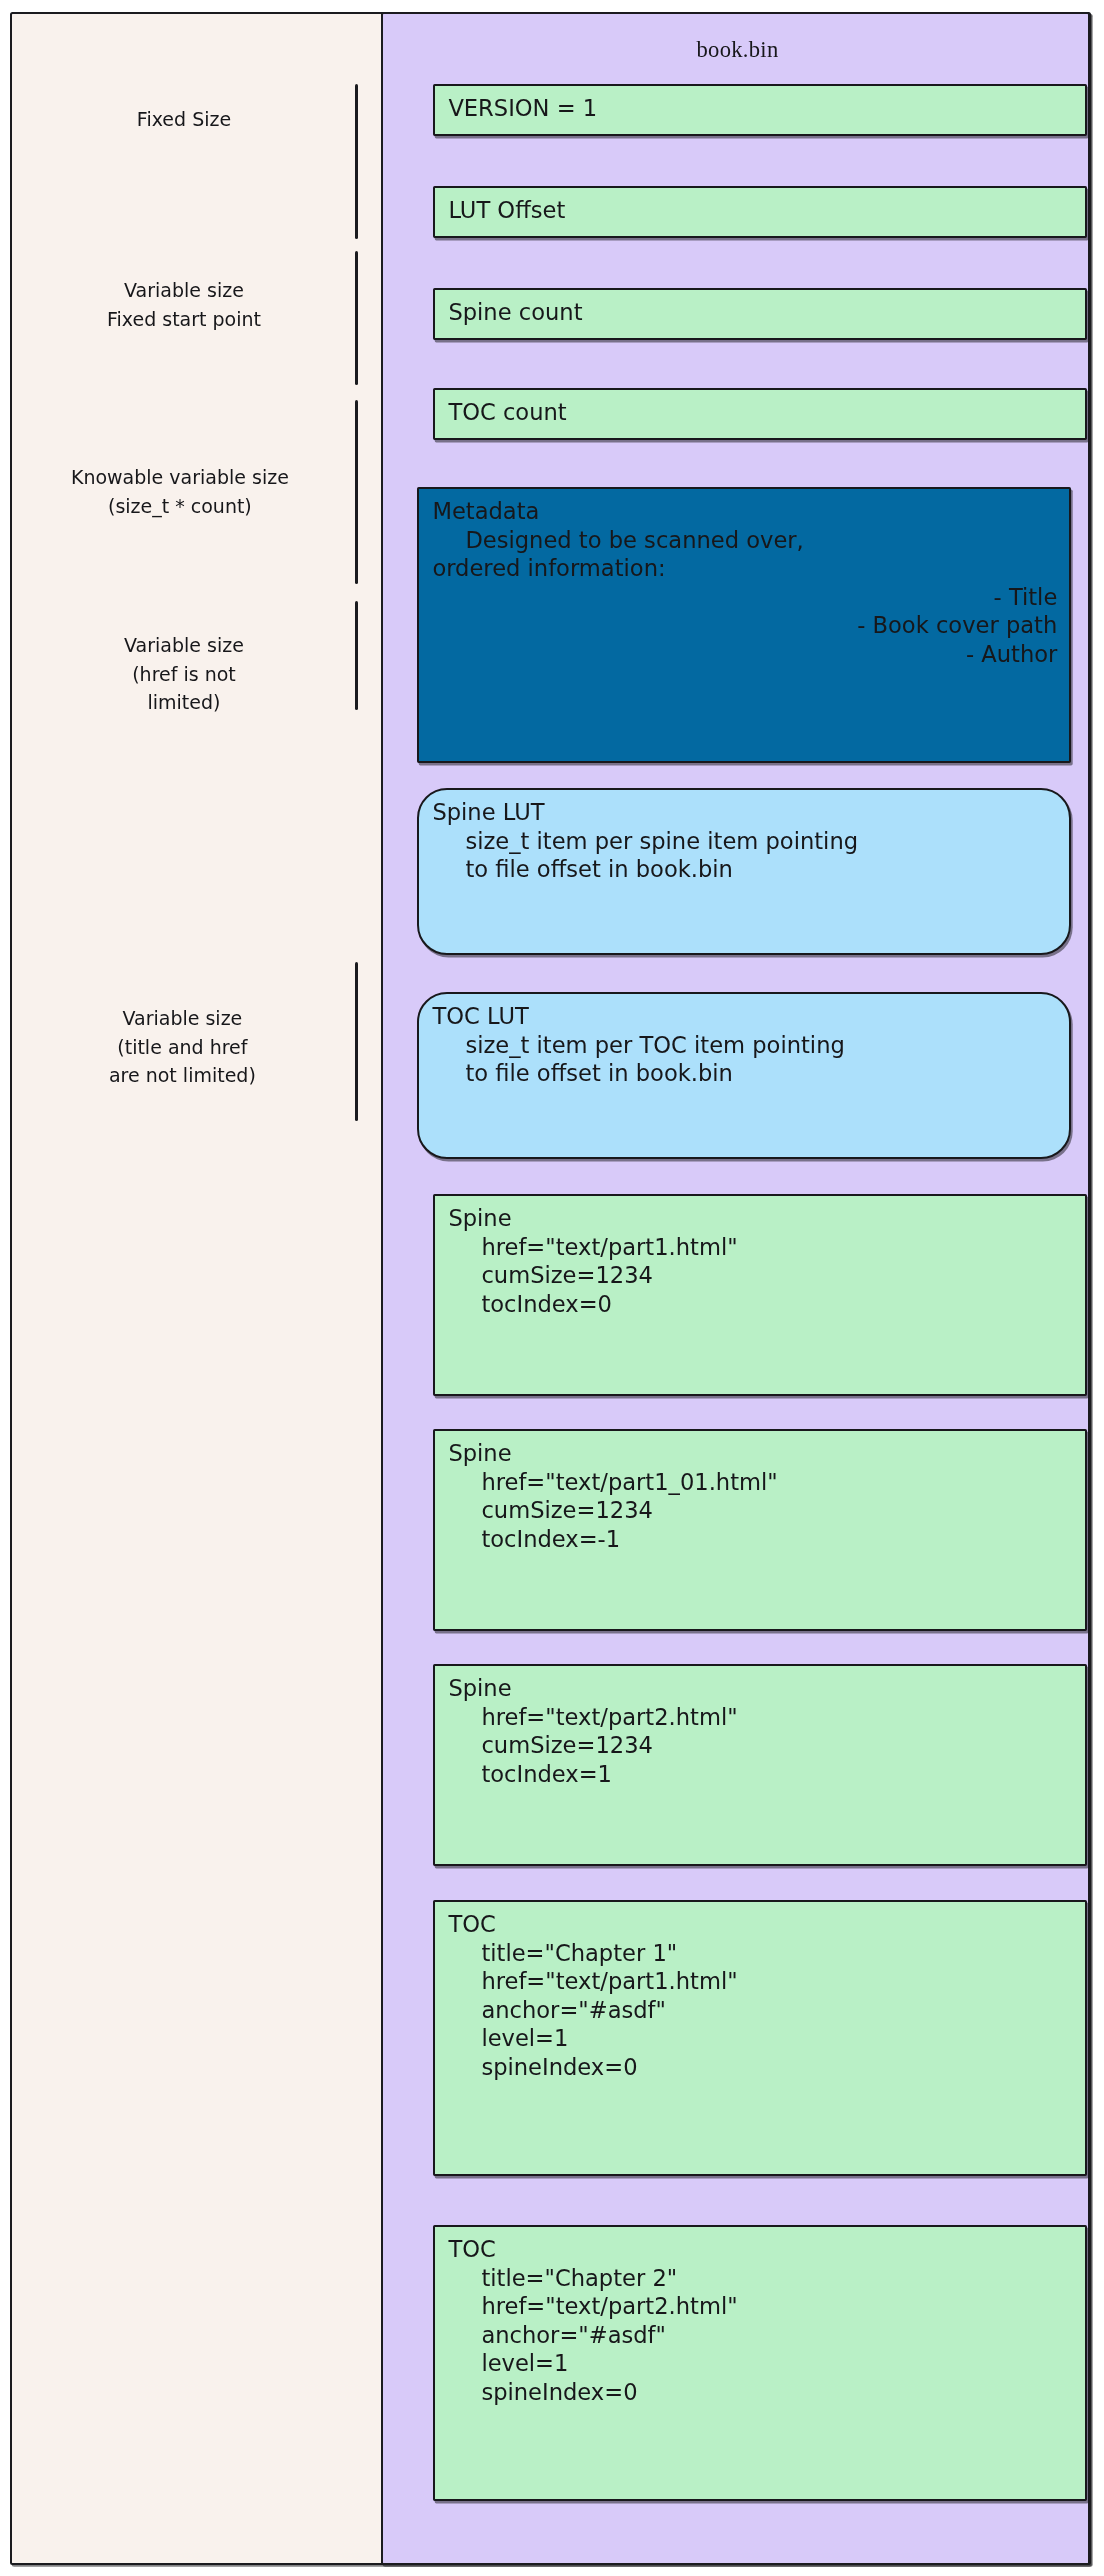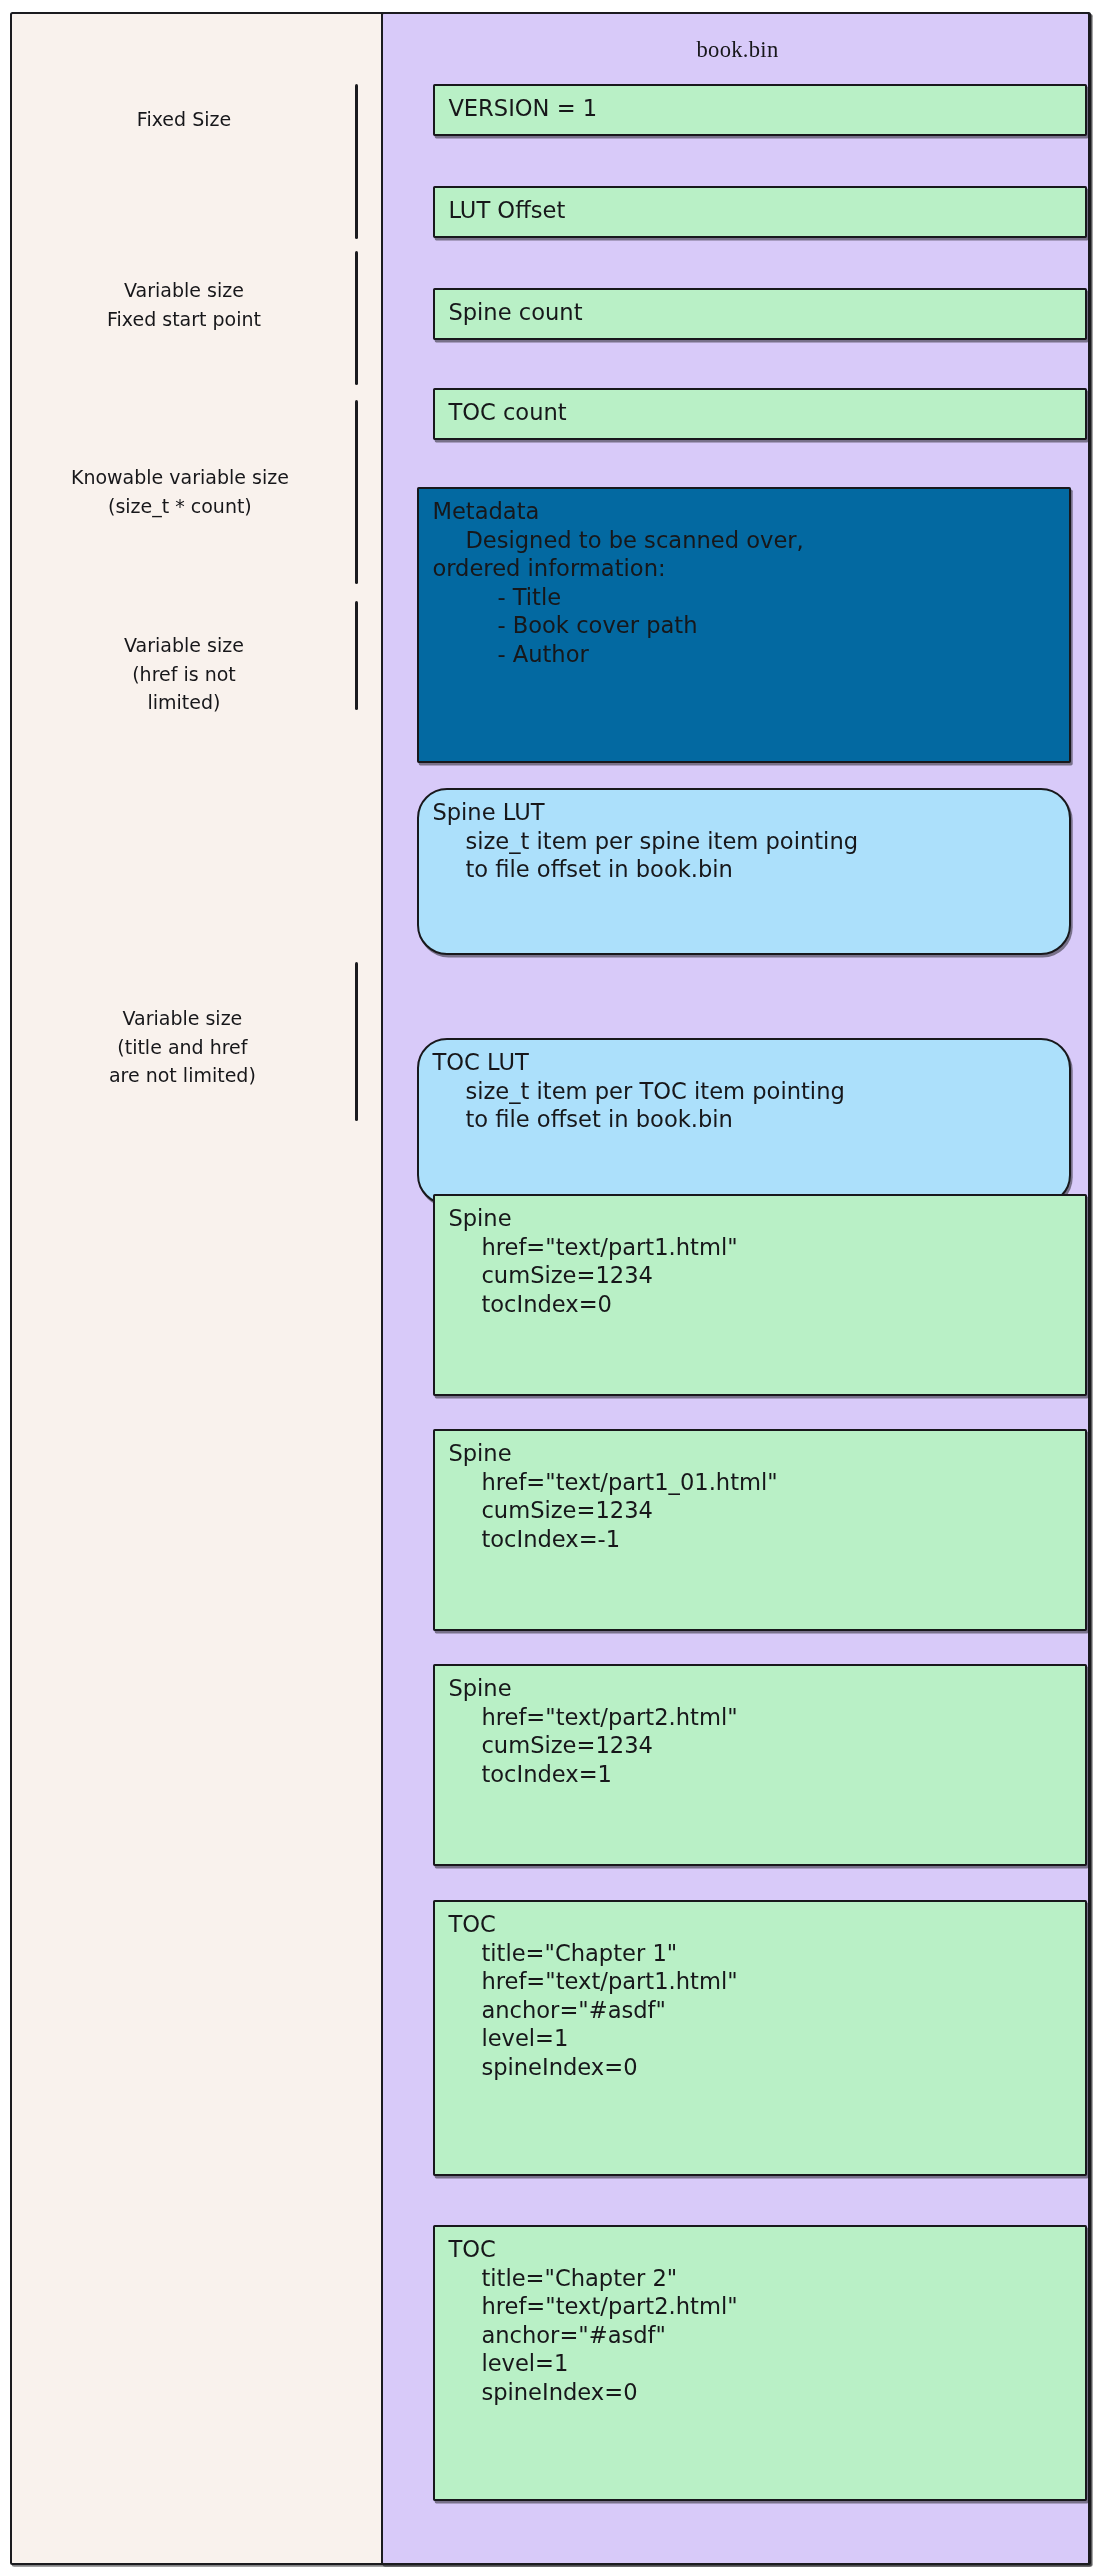--- a/index.html
+++ b/index.html
@@ -76,21 +76,21 @@
     color: #17171a;
     white-space: pre;
     overflow: hidden;
   }
   .box.green  { background: #b9f0c6; margin-left: 16px; }
   .box.yellow { background: #0369a1; }
   .box.blue   { background: #ace0fb; border-radius: 30px; }
 
   .box .ln { display: block; }
   .box .ind1 { padding-left: 33px; }
-  .box .ind2 { padding-left: 65px; }
+  .box .ind2 { padding-left: 65px; text-align: right; }
 
   
   .seclabel {
     position: absolute;
     text-align: center;
     font-family: "DejaVu Sans", sans-serif;
     font-size: 19px;
     line-height: 1.5;
     color: #17171a;
     white-space: pre-line;
@@ -142,21 +142,21 @@
   <div class="box green" style="left:417px; top:186px; width:654px; height:52px;"><span class="ln">LUT Offset</span></div>
 
   <div class="box green" style="left:417px; top:288px; width:654px; height:52px;"><span class="ln">Spine count</span></div>
 
   <div class="box green" style="left:417px; top:388px; width:654px; height:52px;"><span class="ln">TOC count</span></div>
 
   <div class="box yellow" style="left:417px; top:487px; width:654px; height:276px;"><span class="ln">Metadata</span><span class="ln ind1">Designed to be scanned over,</span><span class="ln">ordered information:</span><span class="ln ind2">- Title</span><span class="ln ind2">- Book cover path</span><span class="ln ind2">- Author</span></div>
 
   <div class="box blue" style="left:417px; top:788px; width:654px; height:167px;"><span class="ln">Spine LUT</span><span class="ln ind1">size_t item per spine item pointing</span><span class="ln ind1">to file offset in book.bin</span></div>
 
-  <div class="box blue" style="left:417px; top:992px; width:654px; height:167px;margin-top:46px;"><span class="ln">TOC LUT</span><span class="ln ind1">size_t item per TOC item pointing</span><span class="ln ind1">to file offset in book.bin</span></div>
+  <div class="box blue" style="left:417px; top:992px; width:654px; height:167px;"><span class="ln">TOC LUT</span><span class="ln ind1">size_t item per TOC item pointing</span><span class="ln ind1">to file offset in book.bin</span></div>
 
   <div class="box green" style="left:417px; top:1194px; width:654px; height:202px;"><span class="ln">Spine</span><span class="ln ind1">href="text/part1.html"</span><span class="ln ind1">cumSize=1234</span><span class="ln ind1">tocIndex=0</span></div>
 
   <div class="box green" style="left:417px; top:1429px; width:654px; height:202px;"><span class="ln">Spine</span><span class="ln ind1">href="text/part1_01.html"</span><span class="ln ind1">cumSize=1234</span><span class="ln ind1">tocIndex=-1</span></div>
 
   <div class="box green" style="left:417px; top:1664px; width:654px; height:202px;"><span class="ln">Spine</span><span class="ln ind1">href="text/part2.html"</span><span class="ln ind1">cumSize=1234</span><span class="ln ind1">tocIndex=1</span></div>
 
   <div class="box green" style="left:417px; top:1900px; width:654px; height:276px;"><span class="ln">TOC</span><span class="ln ind1">title="Chapter 1"</span><span class="ln ind1">href="text/part1.html"</span><span class="ln ind1">anchor="#asdf"</span><span class="ln ind1">level=1</span><span class="ln ind1">spineIndex=0</span></div>
 
   <div class="box green" style="left:417px; top:2225px; width:654px; height:276px;"><span class="ln">TOC</span><span class="ln ind1">title="Chapter 2"</span><span class="ln ind1">href="text/part2.html"</span><span class="ln ind1">anchor="#asdf"</span><span class="ln ind1">level=1</span><span class="ln ind1">spineIndex=0</span></div>

